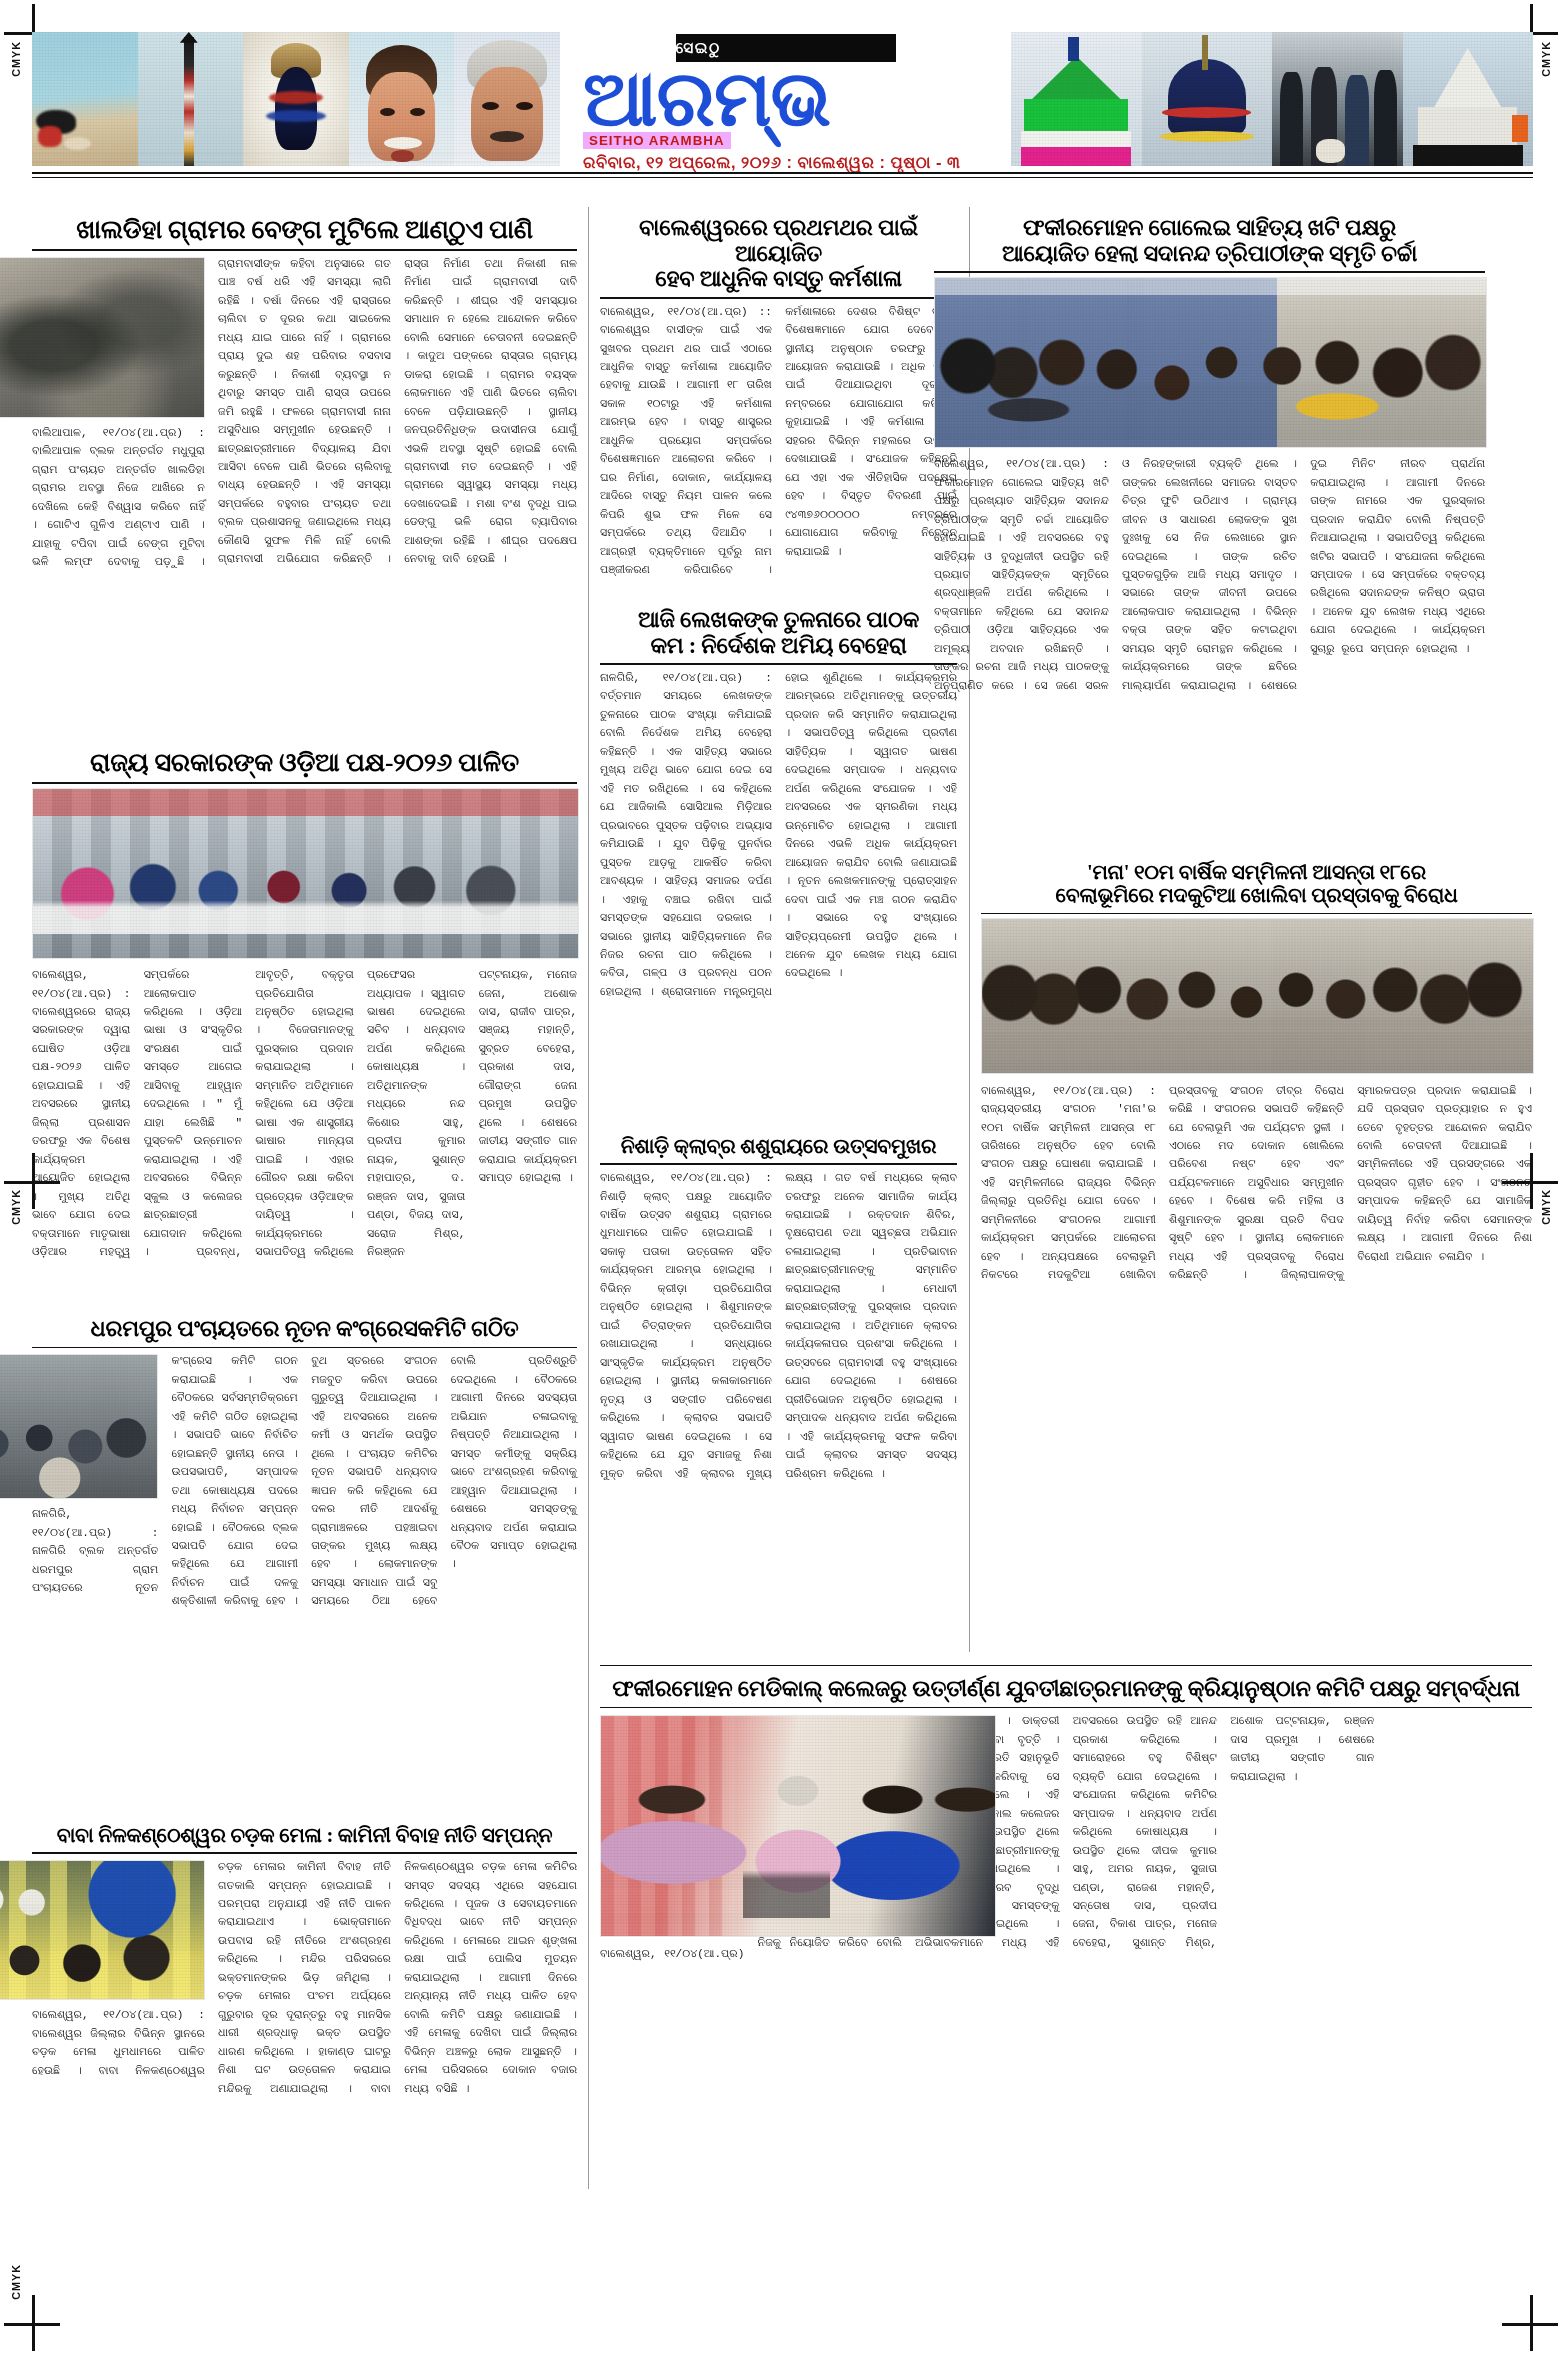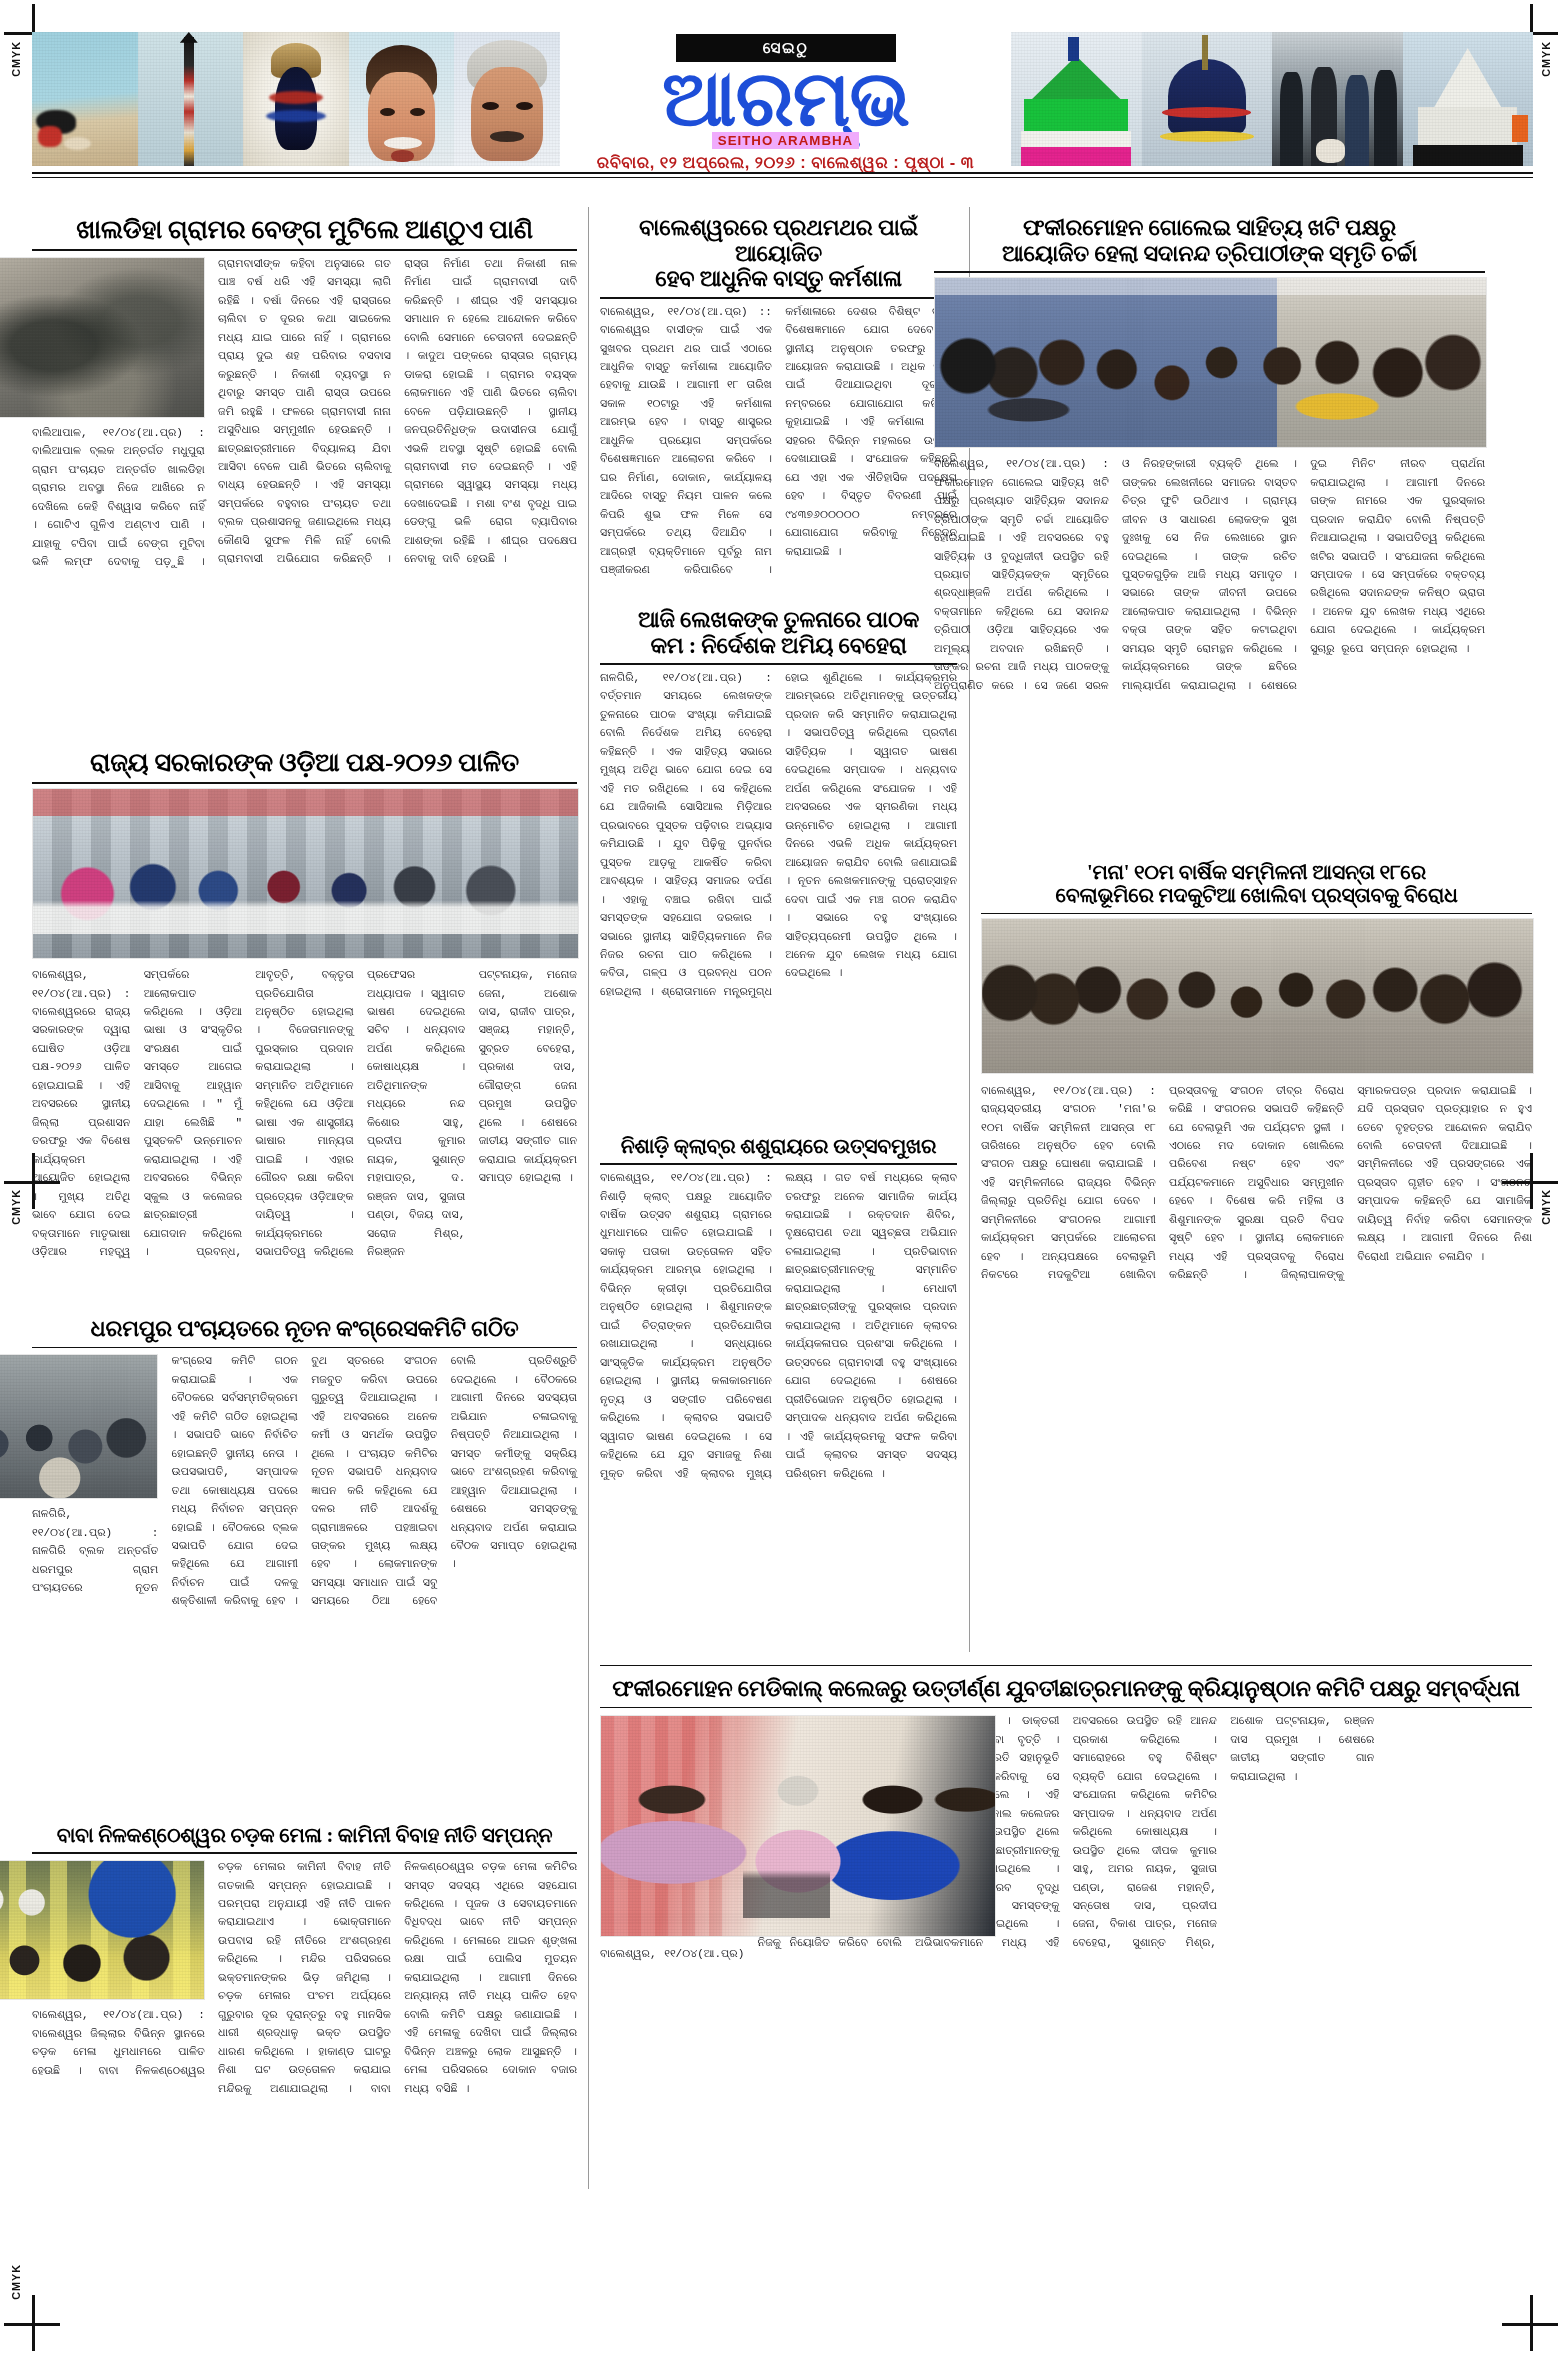--- a/index.html
+++ b/index.html
@@ -23,21 +23,21 @@
   
   .header{position:absolute;left:32px;top:32px;width:1501px;height:134px;}
   .hdr-strip{position:absolute;top:0;height:134px;overflow:hidden;}
   .hdr-left{left:0;width:528px;}
   .hdr-right{right:0;width:522px;}
 
   .photostrip{position:absolute;inset:0;display:flex;}
   .ph{flex:1 1 auto;position:relative;overflow:hidden;}
 
   
-  .masthead{position:absolute;left:551px;top:2px;width:405px;height:132px;text-align:center;}
+  .masthead{position:absolute;left:551px;top:2px;width:405px;height:132px;text-align:left;}
   .mh-toprule{width:220px;height:28px;background:#0b0b0b;margin:0 auto;
               color:#fff;font-size:15.4px;line-height:28px;letter-spacing:1.5px;font-weight:700;}
   .mh-title{font-size:77px;line-height:78px;font-weight:700;color:#1d4ed8;margin-top:-2px;
             font-family:"Liberation Serif", serif;letter-spacing:-1px;}
   .mh-roman{display:inline-block;background:#f0abfc;color:#c01a14;font-weight:700;
             font-size:13.3px;letter-spacing:1px;padding:1px 6.1px;margin-top:-17.4px;position:relative;z-index:3;}
   .mh-dateline{margin-top:4.1px;font-size:16.4px;font-weight:700;color:#b91c1c;letter-spacing:0.5px;}
 
   
   .rule{position:absolute;background:#111;}

